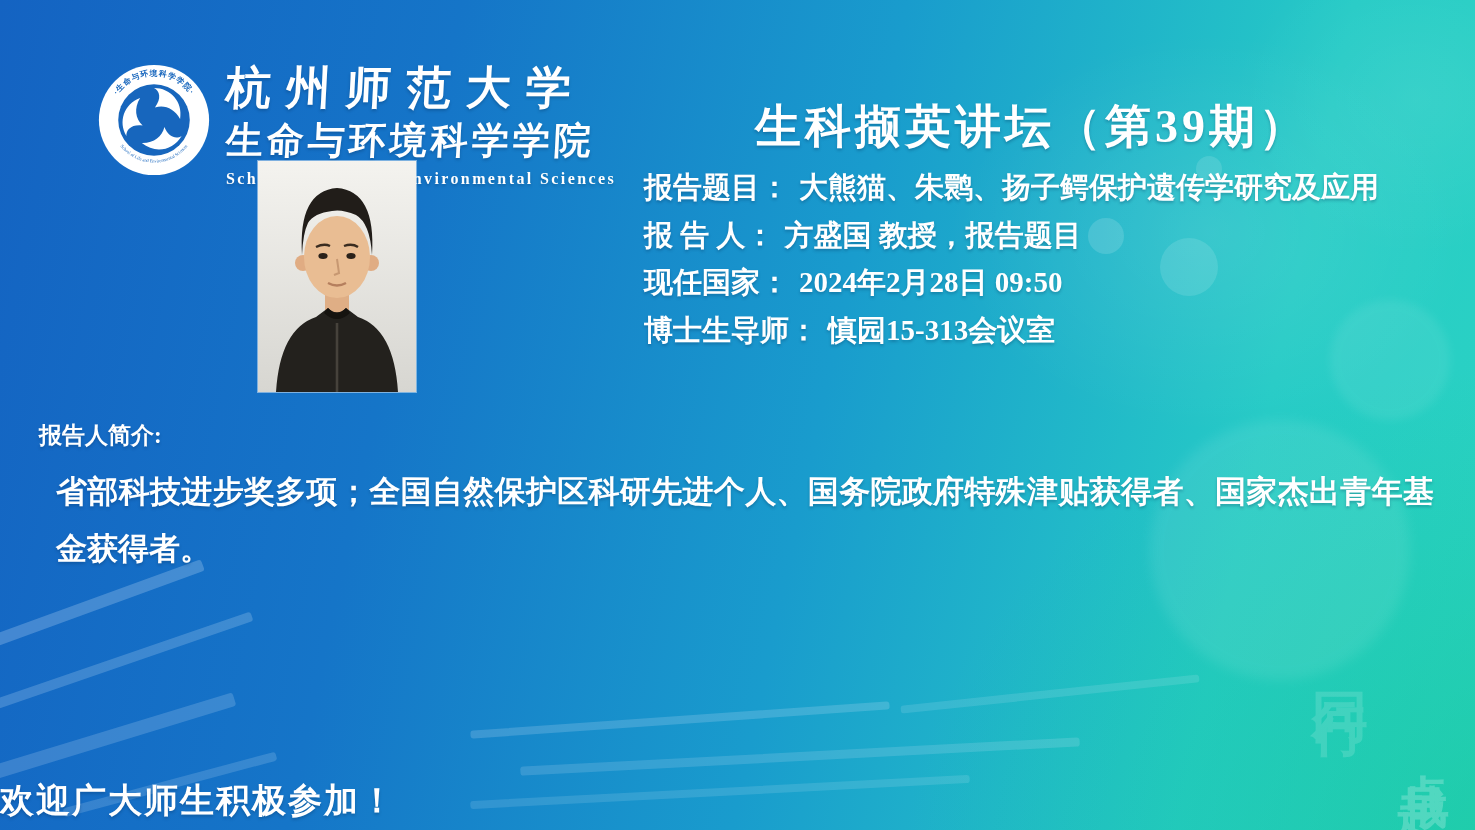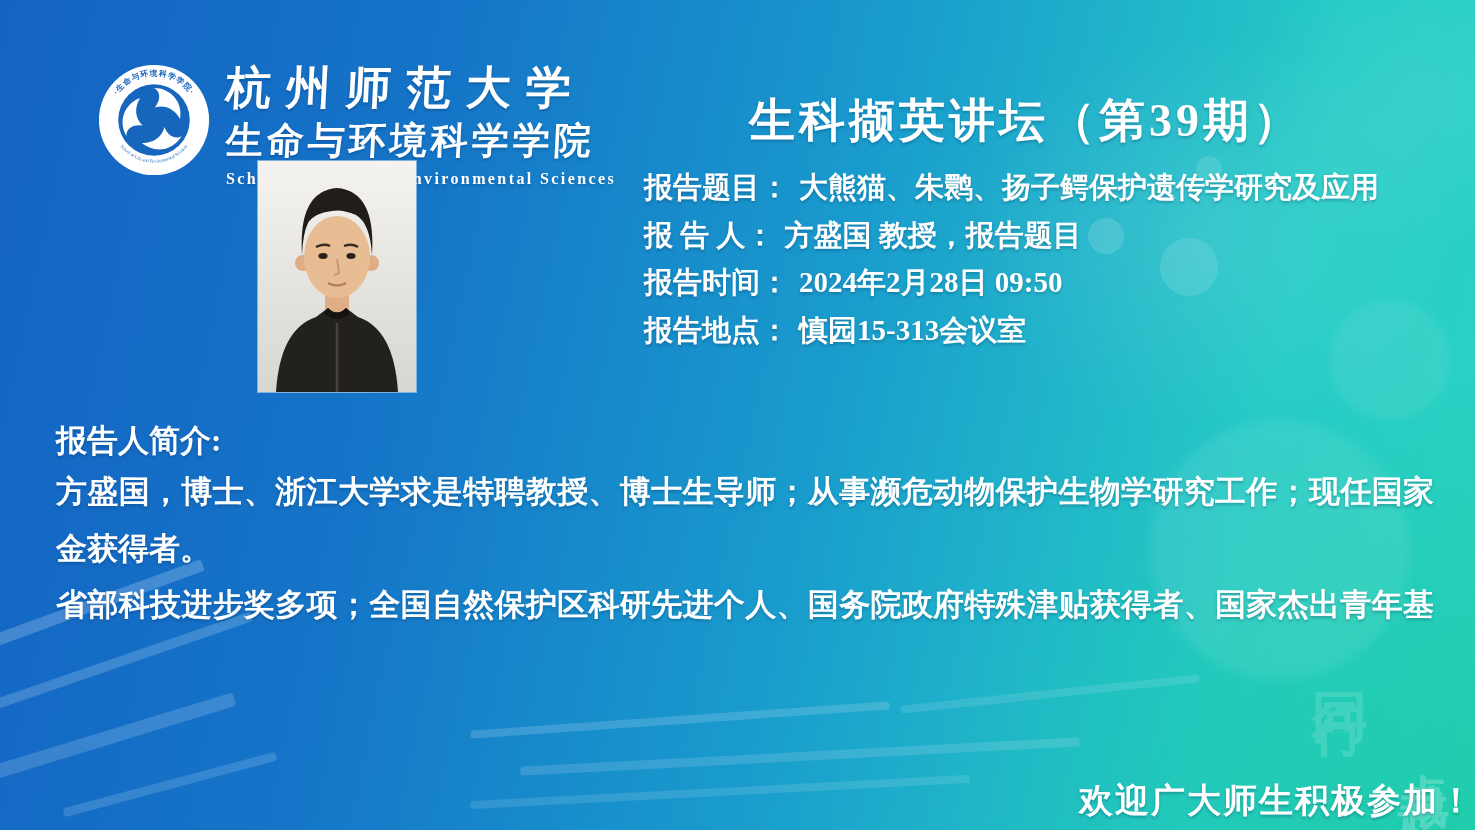--- a/index.html
+++ b/index.html
@@ -39,46 +39,46 @@
   .wm2{left:1388px;top:732px;font-size:52px;opacity:.22;}
 
   
   .emblem{position:absolute;left:96px;top:62px;width:116px;height:116px;}
   .logo-text{position:absolute;left:226px;top:58px;width:380px;}
   .calli1{font-size:45px;font-weight:bold;letter-spacing:15px;white-space:nowrap;transform:skewX(-3deg);}
   .calli2{font-size:37px;font-weight:bold;letter-spacing:4px;white-space:nowrap;margin-top:-2px;transform:skewX(-3deg);}
   .eng{font-size:16px;font-weight:bold;letter-spacing:2.4px;white-space:nowrap;margin-top:4px;}
 
   .title{
-    position:absolute;left:610px;top:84px;width:820px;margin:6px;
+    position:absolute;left:610px;top:84px;width:820px;margin:12px;
     font-size:46px;font-weight:bold;text-align:center;letter-spacing:4px;
   }
 
   
   .details{position:absolute;left:644px;top:164px;width:800px;}
   .detail-row{font-size:29px;font-weight:bold;line-height:47.5px;white-space:nowrap;}
   .detail-row .lbl{margin-right:10px;}
 
   
   .photo{position:absolute;left:258px;top:161px;width:158px;height:231px;margin:0;
          box-shadow:0 0 0 1px rgba(255,255,255,.45);}
   .photo svg{display:block;}
 
   
-  .bio-head{position:absolute;left:56px;top:420px;font-size:31px;font-weight:bold;}
+  .bio-head{position:absolute;left:39px;top:420px;font-size:23px;font-weight:bold;}
   .bio{position:absolute;left:56px;top:464px;width:1378px;}
   .bio-line{
     font-size:31px;font-weight:bold;height:56.5px;line-height:56.5px;
     text-align:justify;text-align-last:justify;white-space:normal;
   }
   .bio-line.last{text-align-last:left;}
 
   
   .footer{
-    position:absolute;left:0;top:778px;width:100%;text-align:right;
+    position:absolute;left:0;top:778px;width:100%;text-align:left;
     font-size:34px;font-weight:bold;letter-spacing:2px;
   }
 </style>
 </head>
 <body>
 
 <div class="poster">
 
   <div class="blob b1"></div>
   <div class="blob b2"></div>
@@ -126,24 +126,24 @@
   <h1 class="title shadowed">生科撷英讲坛（第39期）</h1>
 
   <div class="details">
     <div class="detail-row shadowed">
       <span class="lbl">报告题目：</span><span class="val">大熊猫、朱鹮、扬子鳄保护遗传学研究及应用</span>
     </div>
     <div class="detail-row shadowed">
       <span class="lbl">报 告 人：</span><span class="val">方盛国 教授，报告题目</span>
     </div>
     <div class="detail-row shadowed">
-      <span class="lbl">报告时间：</span><span class="val">2024年2月28日 09:50</span>
+      <span class="lbl">现任国家：</span><span class="val">2024年2月28日 09:50</span>
     </div>
     <div class="detail-row shadowed">
-      <span class="lbl">报告地点：</span><span class="val">慎园15-313会议室</span>
+      <span class="lbl">博士生导师：</span><span class="val">慎园15-313会议室</span>
     </div>
   </div>
 
   <figure class="photo">
     <svg width="158" height="231" viewBox="0 0 158 231">
       <defs>
         <linearGradient id="pbg" x1="0" y1="0" x2="0" y2="1">
           <stop offset="0" stop-color="#f4f3ef"></stop>
           <stop offset="1" stop-color="#d7d6d1"></stop>
         </linearGradient>
@@ -161,20 +161,19 @@
       <path d="M79 98 l2 14 l-5 2" stroke="#c79872" stroke-width="2" fill="none"></path>
       <path d="M70 122 q9 5 18 0" stroke="#b57f5e" stroke-width="2.4" fill="none"></path>
       <path d="M18 231 Q22 168 58 156 L70 147 Q79 156 88 147 L100 156 Q136 168 140 231 Z" fill="#23211d"></path>
       <path d="M70 147 Q79 156 88 147 L92 152 Q79 164 66 152 Z" fill="#15130f"></path>
       <line x1="79" y1="162" x2="79" y2="231" stroke="#46423b" stroke-width="2.6"></line>
     </svg>
   </figure>
 
   <div class="bio-head shadowed">报告人简介:</div>
   <div class="bio">
-    <div class="bio-line shadowed">方盛国，博士、浙江大学求是特聘教授、博士生导师；从事濒危动物保护生物学研究工作；现任国家</div>
+    <div class="bio-line shadowed">省部科技进步奖多项；全国自然保护区科研先进个人、国务院政府特殊津贴获得者、国家杰出青年基</div>
     <div class="bio-line last shadowed">金获得者。</div>
-    <div class="bio-line shadowed">省部科技进步奖多项；全国自然保护区科研先进个人、国务院政府特殊津贴获得者、国家杰出青年基</div>
   </div>
 
   <div class="footer shadowed">欢迎广大师生积极参加！</div>
 
 </div>
 
 </body></html>

